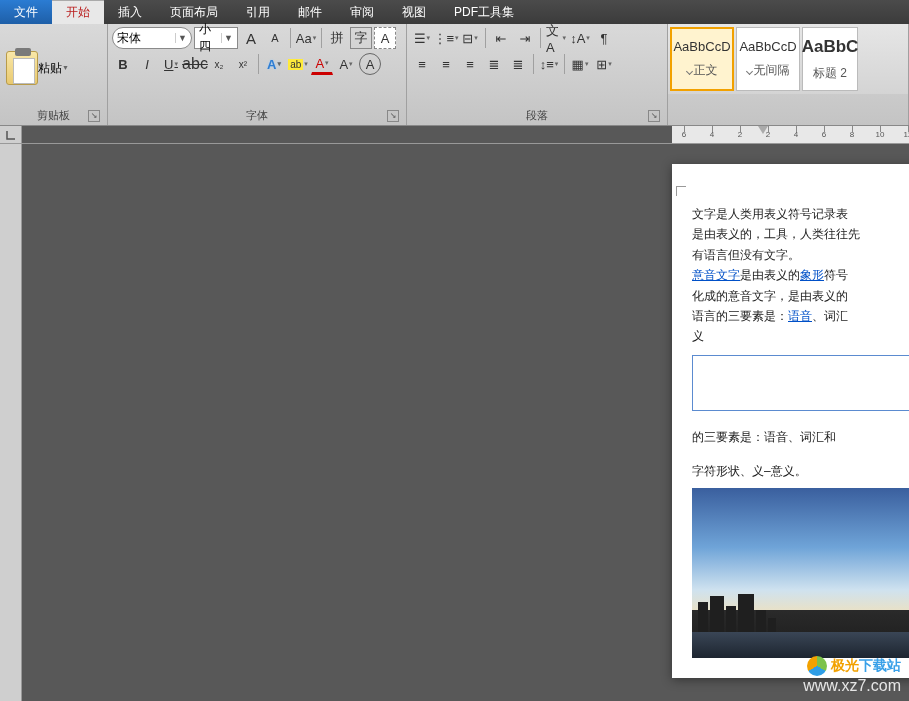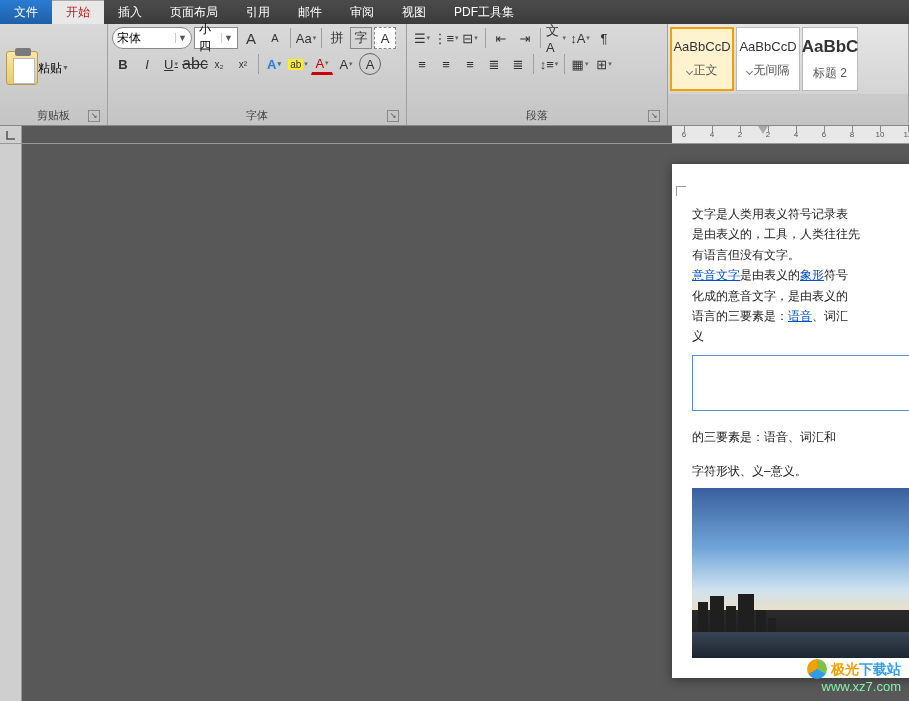--- a/index.html
+++ b/index.html
@@ -79,21 +79,21 @@
 .img-ph { width:100%; height:170px; background:linear-gradient(#3a5f9e 0%,#6fa4d8 35%,#cfe2ef 60%,#e8e1c8 72%,#2a2a2a 72%,#1a1a1a 100%); position:relative; margin-top:6px; }
 .img-ph .skyline { position:absolute; bottom:26px; left:0; right:0; height:40px; display:flex; align-items:flex-end; gap:2px; padding:0 6px; }
 .img-ph .bld { background:#1f1f1f; }
 .img-ph .water { position:absolute; bottom:0; left:0; right:0; height:26px; background:linear-gradient(#3a4656,#1d2530); }
 
 .watermark { position:absolute; right:8px; bottom:6px; font-size:14px; text-align:right; line-height:1.2; z-index:50; }
 .watermark .brand { display:flex; align-items:center; gap:4px; justify-content:flex-end; }
 .watermark .logo { width:20px; height:20px; border-radius:50%; background:conic-gradient(#7cc24a 0 120deg,#2f9ee6 120deg 240deg,#f2a100 240deg 360deg); }
 .watermark .name { color:#39a0e8; font-weight:bold; }
 .watermark .name b { color:#f2a100; }
-.watermark .url { color:#86efac; font-size:13px; }
+.watermark .url { color:#e5e5e5; font-size:16px; }
 </style>
 </head>
 <body>
 
 <div class="tabs">
   <div class="tab file">文件</div>
   <div class="tab active">开始</div>
   <div class="tab">插入</div>
   <div class="tab">页面布局</div>
   <div class="tab">引用</div>

